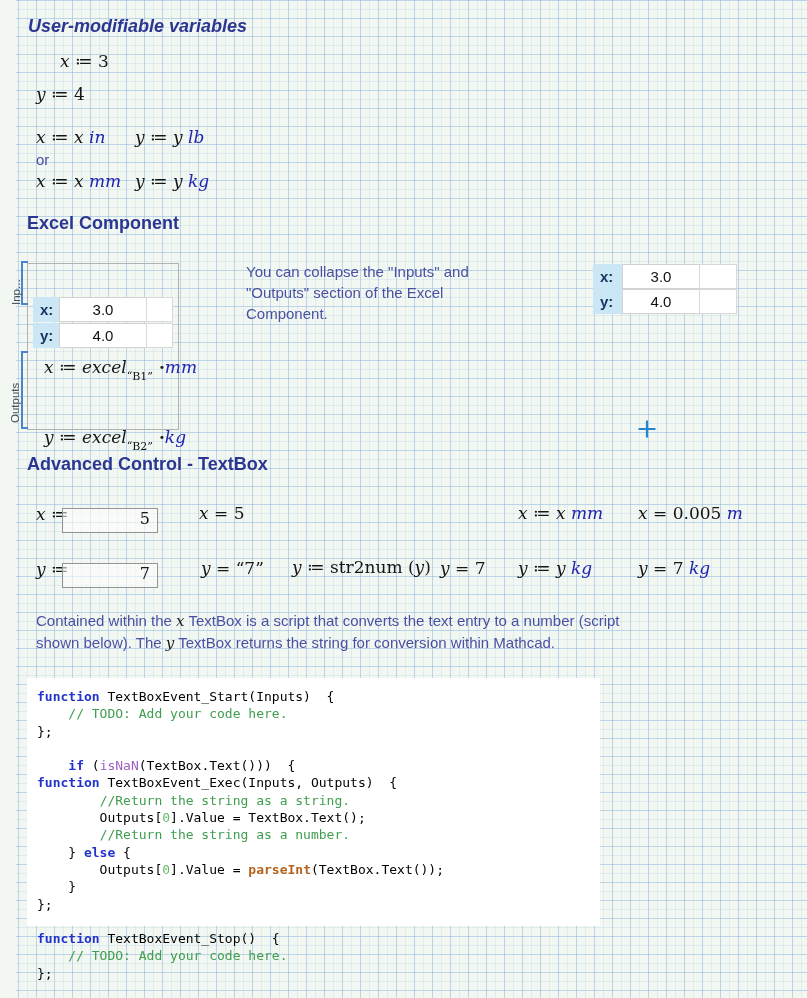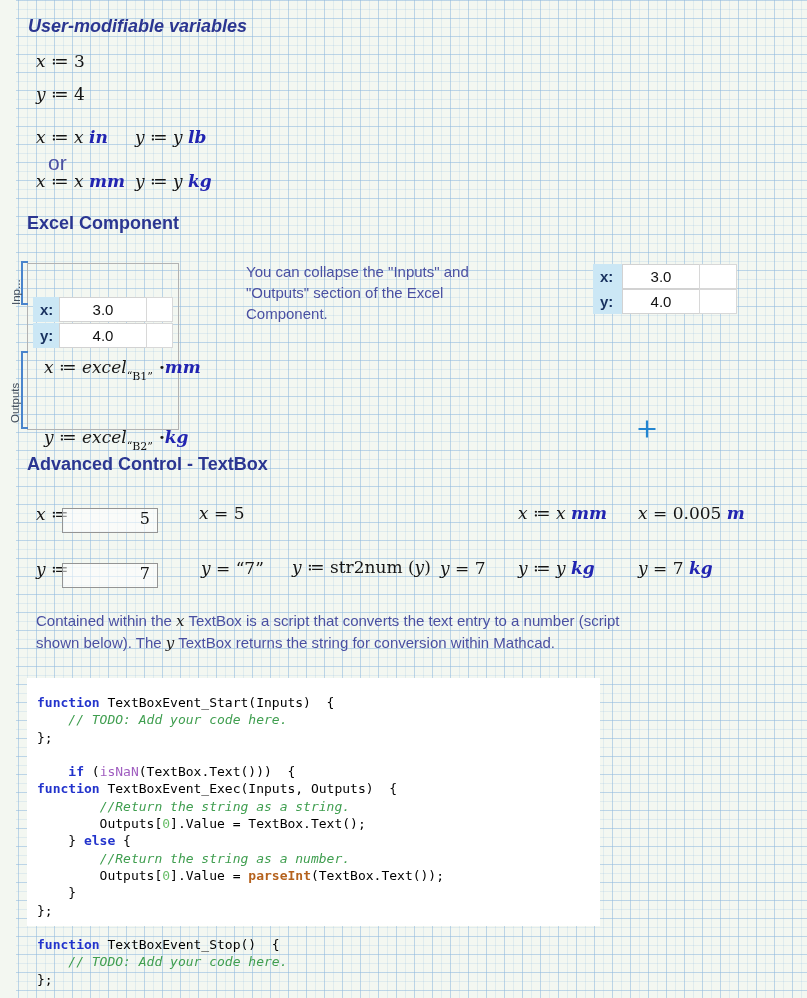--- a/index.html
+++ b/index.html
@@ -10,57 +10,57 @@
       linear-gradient(to right, rgba(145,185,222,0.45) 1px, transparent 1px),
       linear-gradient(to bottom, rgba(145,185,222,0.45) 1px, transparent 1px),
       linear-gradient(to right, rgba(145,185,222,0.20) 1px, transparent 1px),
       linear-gradient(to bottom, rgba(145,185,222,0.20) 1px, transparent 1px);
     background-size:18px 18px,18px 18px,9px 9px,9px 9px;
     font-family:"Liberation Sans",sans-serif;
   }
   .margin-strip{position:absolute;left:0;top:0;width:16px;height:998px;background:#f3f7f1;}
   .heading{position:absolute;font-size:18px;font-weight:700;color:#2b3691;white-space:nowrap;}
   .para{position:absolute;font-size:15px;line-height:21px;color:#4a50a2;}
-  .or-label{position:absolute;font-size:21px;color:#4a50a2;margin-left:12px;}
+  .or-label{position:absolute;font-size:15px;color:#4a50a2;}
   .m{position:absolute;font-family:"DejaVu Serif","Liberation Serif",serif;font-size:17px;color:#151515;line-height:1.2;white-space:pre;}
   .seg-mvar{font-style:italic;}
-  .seg-munit{font-style:italic;font-weight:700;color:#2124b1;}
+  .seg-munit{font-style:italic;font-weight:400;color:#2124b1;}
   .seg-msub{font-size:11px;vertical-align:-7px;}
   .seg-mdot{font-weight:700;}
   .seg-pvar{font-family:"DejaVu Serif","Liberation Serif",serif;font-style:italic;color:#1a1a1a;}
   .comp-box{position:absolute;border:1px solid #b2b2b2;background:transparent;}
   .bracket{position:absolute;width:5px;border:2px solid #4a84cc;border-right:0;background:transparent;}
   .vlabel{position:absolute;transform-origin:0 0;transform:rotate(-90deg);font-size:11.5px;color:#44505e;white-space:nowrap;}
   .cell{position:absolute;box-sizing:border-box;font-size:15px;}
   .cell-label{background:#cbe7f5;color:#17305e;font-weight:700;display:flex;align-items:center;padding-left:7px;}
   .cell-value{background:#ffffff;border:1px solid #d2d2d2;color:#111;display:flex;align-items:center;justify-content:center;}
   .cell-empty{background:#ffffff;border:1px solid #d8d8d8;}
   .tb{position:absolute;box-sizing:border-box;width:96px;height:25px;border:1px solid #949494;
       background:rgba(255,255,255,0.55);font-family:"DejaVu Serif","Liberation Serif",serif;
       font-size:16px;color:#151515;text-align:right;padding:0 7px 4px 2px;outline:none;}
   .codeblock{position:absolute;left:27px;top:678px;width:573px;height:248px;background:#ffffff;
       font-family:"DejaVu Sans Mono","Liberation Mono",monospace;font-size:13px;
-      padding:16px 0 0 10px;box-sizing:border-box;}
+      padding:10px 0 0 10px;box-sizing:border-box;}
   .code-line{white-space:pre;line-height:17.3px;min-height:17.3px;color:#000;}
   .seg-ck{color:#2233cc;font-weight:700;}
   .seg-cp{color:#000;}
-  .seg-cc{color:#3f9e4f;font-style:italic;}
+  .seg-cc{color:#3f9e4f;}
   .seg-cf{color:#a05ec0;}
   .seg-cg{color:#b5621d;font-weight:700;}
   .seg-cn{color:#67bd67;}
   .plus-icon{position:absolute;left:637px;top:419px;}
 </style>
 </head>
 <body>
 
 <div class="page">
   <div class="margin-strip"></div>
 
   <div class="heading" style="left:28px;top:16px;font-style:italic;">User-modifiable variables</div>
-  <div class="m" style="left:36px;top:51px;"><span class="seg-mvar">x</span><span class="seg-mop"> ≔ </span><span class="seg-mnum">3</span></div>
+  <div class="m" style="left:36px;top:51px;padding-left:24px;"><span class="seg-mvar">x</span><span class="seg-mop"> ≔ </span><span class="seg-mnum">3</span></div>
   <div class="m" style="left:36px;top:84px;"><span class="seg-mvar">y</span><span class="seg-mop"> ≔ </span><span class="seg-mnum">4</span></div>
   <div class="m" style="left:36px;top:127px;"><span class="seg-mvar">x</span><span class="seg-mop"> ≔ </span><span class="seg-mvar">x</span><span class="seg-mop"> </span><span class="seg-munit">in</span></div>
   <div class="m" style="left:135px;top:127px;"><span class="seg-mvar">y</span><span class="seg-mop"> ≔ </span><span class="seg-mvar">y</span><span class="seg-mop"> </span><span class="seg-munit">lb</span></div>
   <div class="or-label" style="left:36px;top:151px;">or</div>
   <div class="m" style="left:36px;top:171px;"><span class="seg-mvar">x</span><span class="seg-mop"> ≔ </span><span class="seg-mvar">x</span><span class="seg-mop"> </span><span class="seg-munit">mm</span></div>
   <div class="m" style="left:135px;top:171px;"><span class="seg-mvar">y</span><span class="seg-mop"> ≔ </span><span class="seg-mvar">y</span><span class="seg-mop"> </span><span class="seg-munit">kg</span></div>
 
   <div class="heading" style="left:27px;top:213px;">Excel Component</div>
 
   <div class="comp-box" style="left:27px;top:263px;width:150px;height:165px;"></div>
@@ -116,22 +116,22 @@
 
   <div class="codeblock">
       <div class="code-line"><span class="seg-ck">function</span><span class="seg-cp"> TextBoxEvent_Start(Inputs)  {</span></div>
       <div class="code-line"><span class="seg-cp">    </span><span class="seg-cc">// TODO: Add your code here.</span></div>
       <div class="code-line"><span class="seg-cp">};</span></div>
       <div class="code-line"></div>
       <div class="code-line"><span class="seg-cp">    </span><span class="seg-ck">if</span><span class="seg-cp"> (</span><span class="seg-cf">isNaN</span><span class="seg-cp">(TextBox.Text()))  {</span></div>
       <div class="code-line"><span class="seg-ck">function</span><span class="seg-cp"> TextBoxEvent_Exec(Inputs, Outputs)  {</span></div>
       <div class="code-line"><span class="seg-cp">        </span><span class="seg-cc">//Return the string as a string.</span></div>
       <div class="code-line"><span class="seg-cp">        Outputs[</span><span class="seg-cn">0</span><span class="seg-cp">].Value = TextBox.Text();</span></div>
+      <div class="code-line"><span class="seg-cp">        </span><span class="seg-cc">//Return the string as a number.</span></div>
       <div class="code-line"><span class="seg-cp">    } </span><span class="seg-ck">else</span><span class="seg-cp"> {</span></div>
-      <div class="code-line"><span class="seg-cp">        </span><span class="seg-cc">//Return the string as a number.</span></div>
       <div class="code-line"><span class="seg-cp">        Outputs[</span><span class="seg-cn">0</span><span class="seg-cp">].Value = </span><span class="seg-cg">parseInt</span><span class="seg-cp">(TextBox.Text());</span></div>
       <div class="code-line"><span class="seg-cp">    }</span></div>
       <div class="code-line"><span class="seg-cp">};</span></div>
       <div class="code-line"></div>
       <div class="code-line"><span class="seg-ck">function</span><span class="seg-cp"> TextBoxEvent_Stop()  {</span></div>
       <div class="code-line"><span class="seg-cp">    </span><span class="seg-cc">// TODO: Add your code here.</span></div>
       <div class="code-line"><span class="seg-cp">};</span></div>
     </div>
 </div>
 

